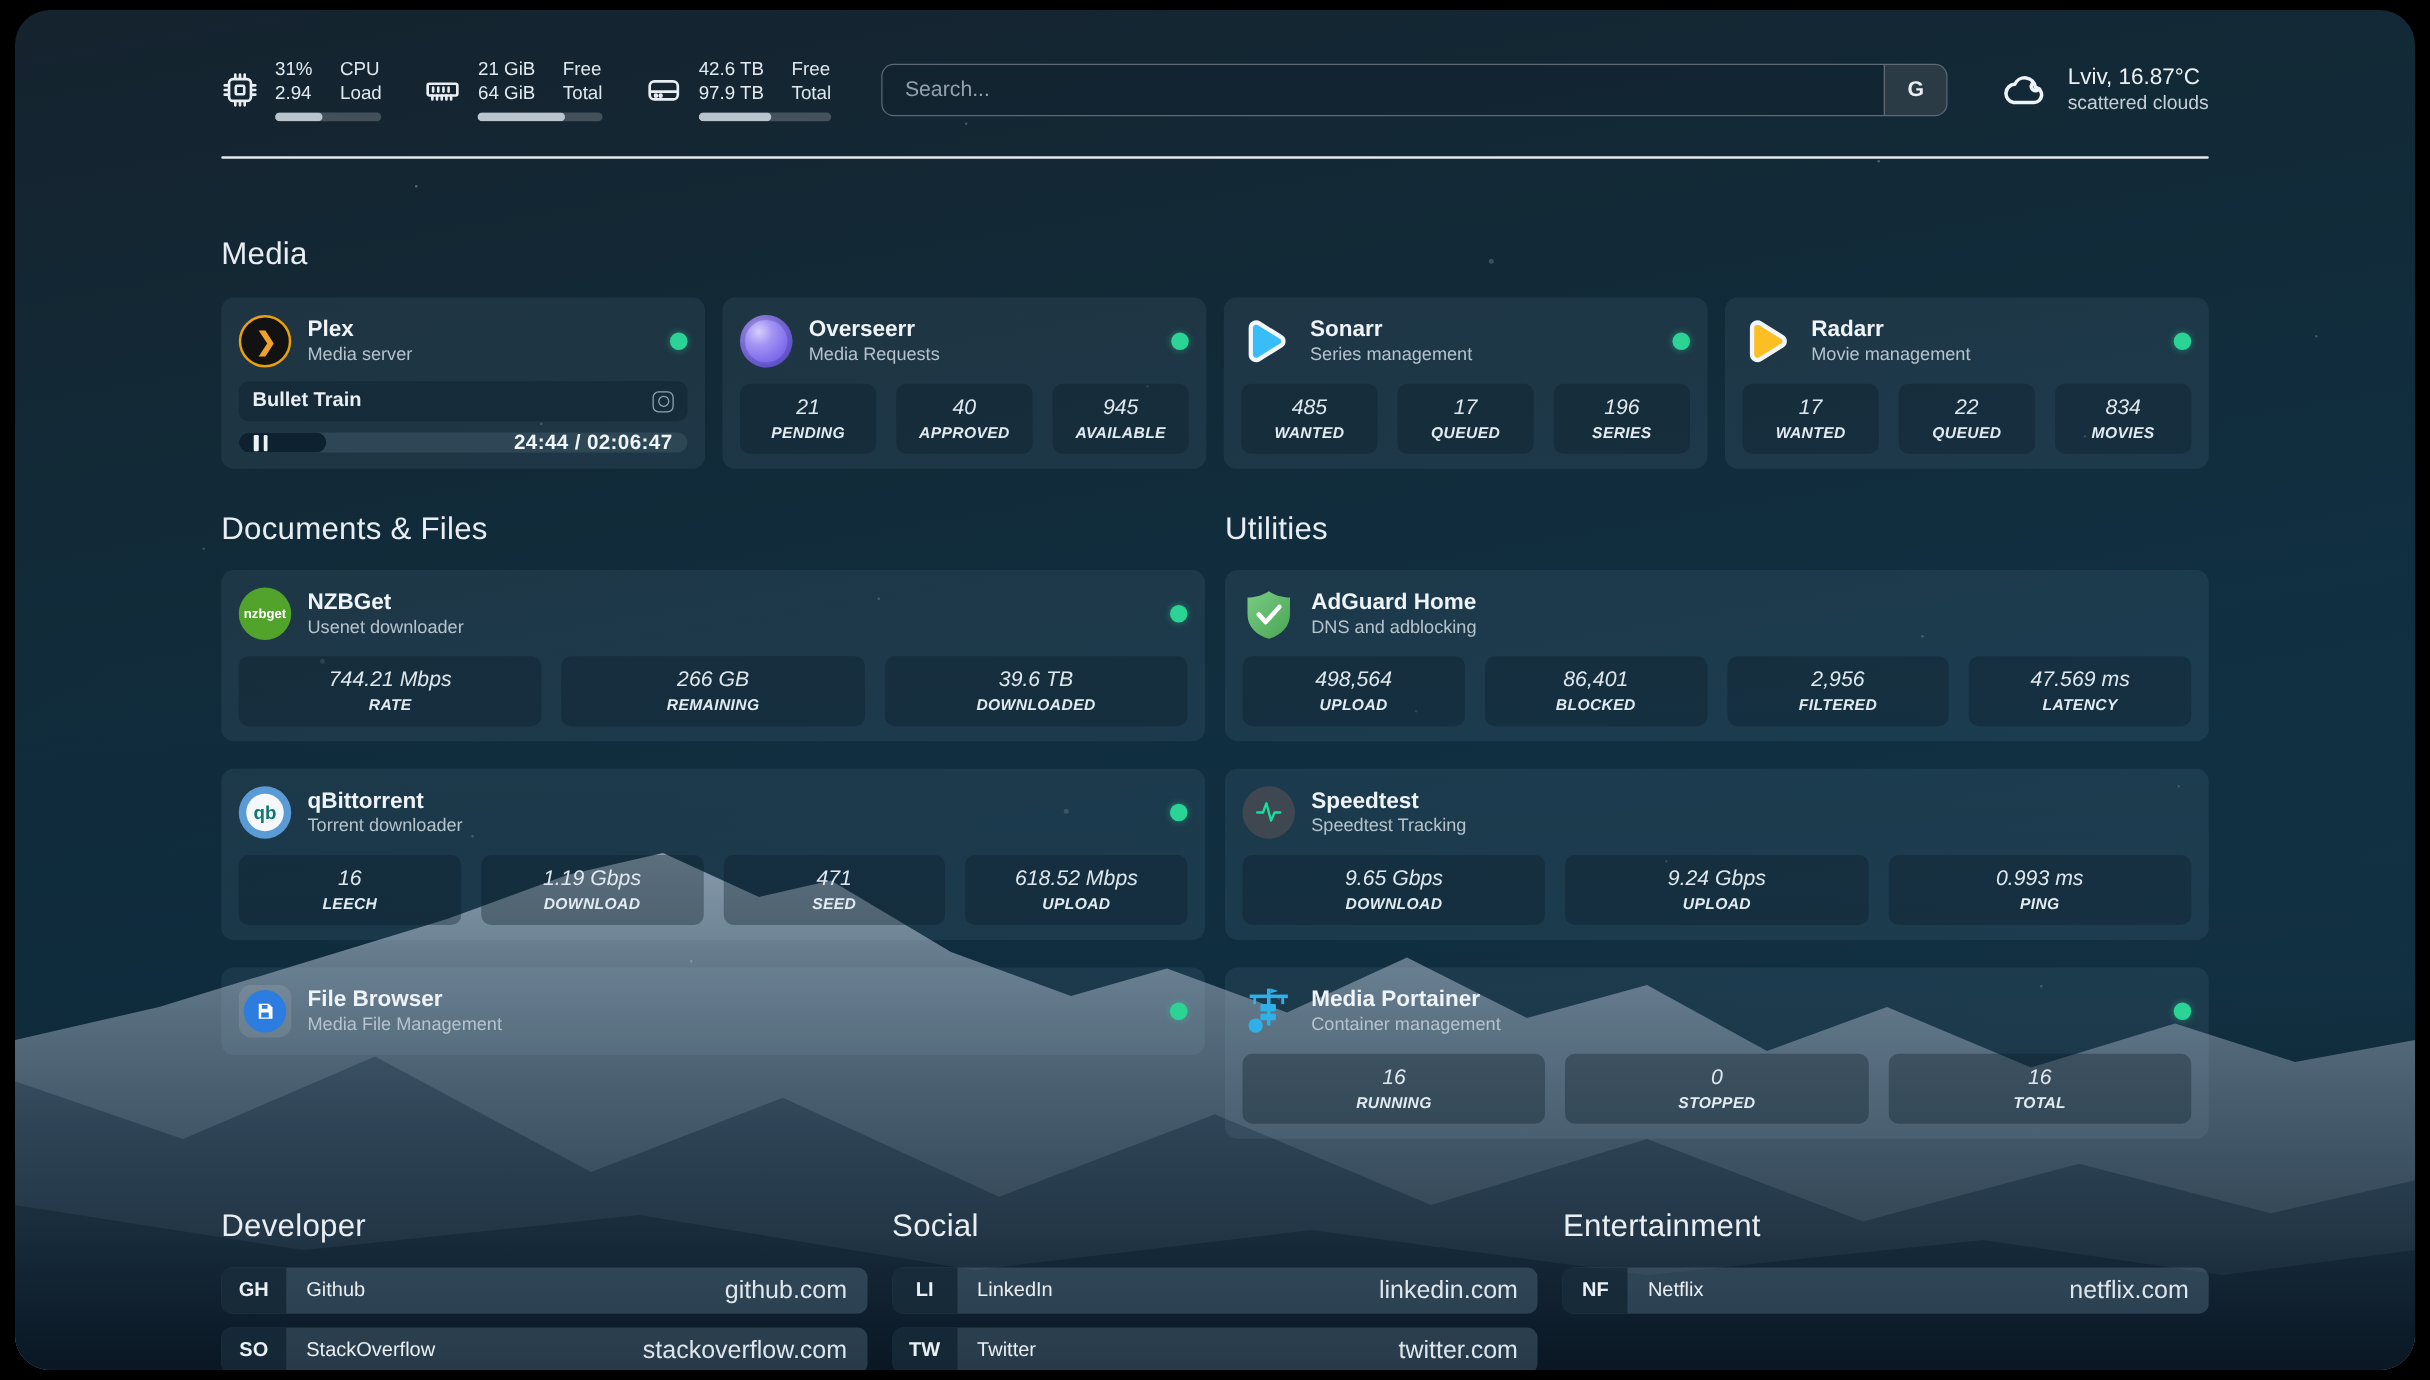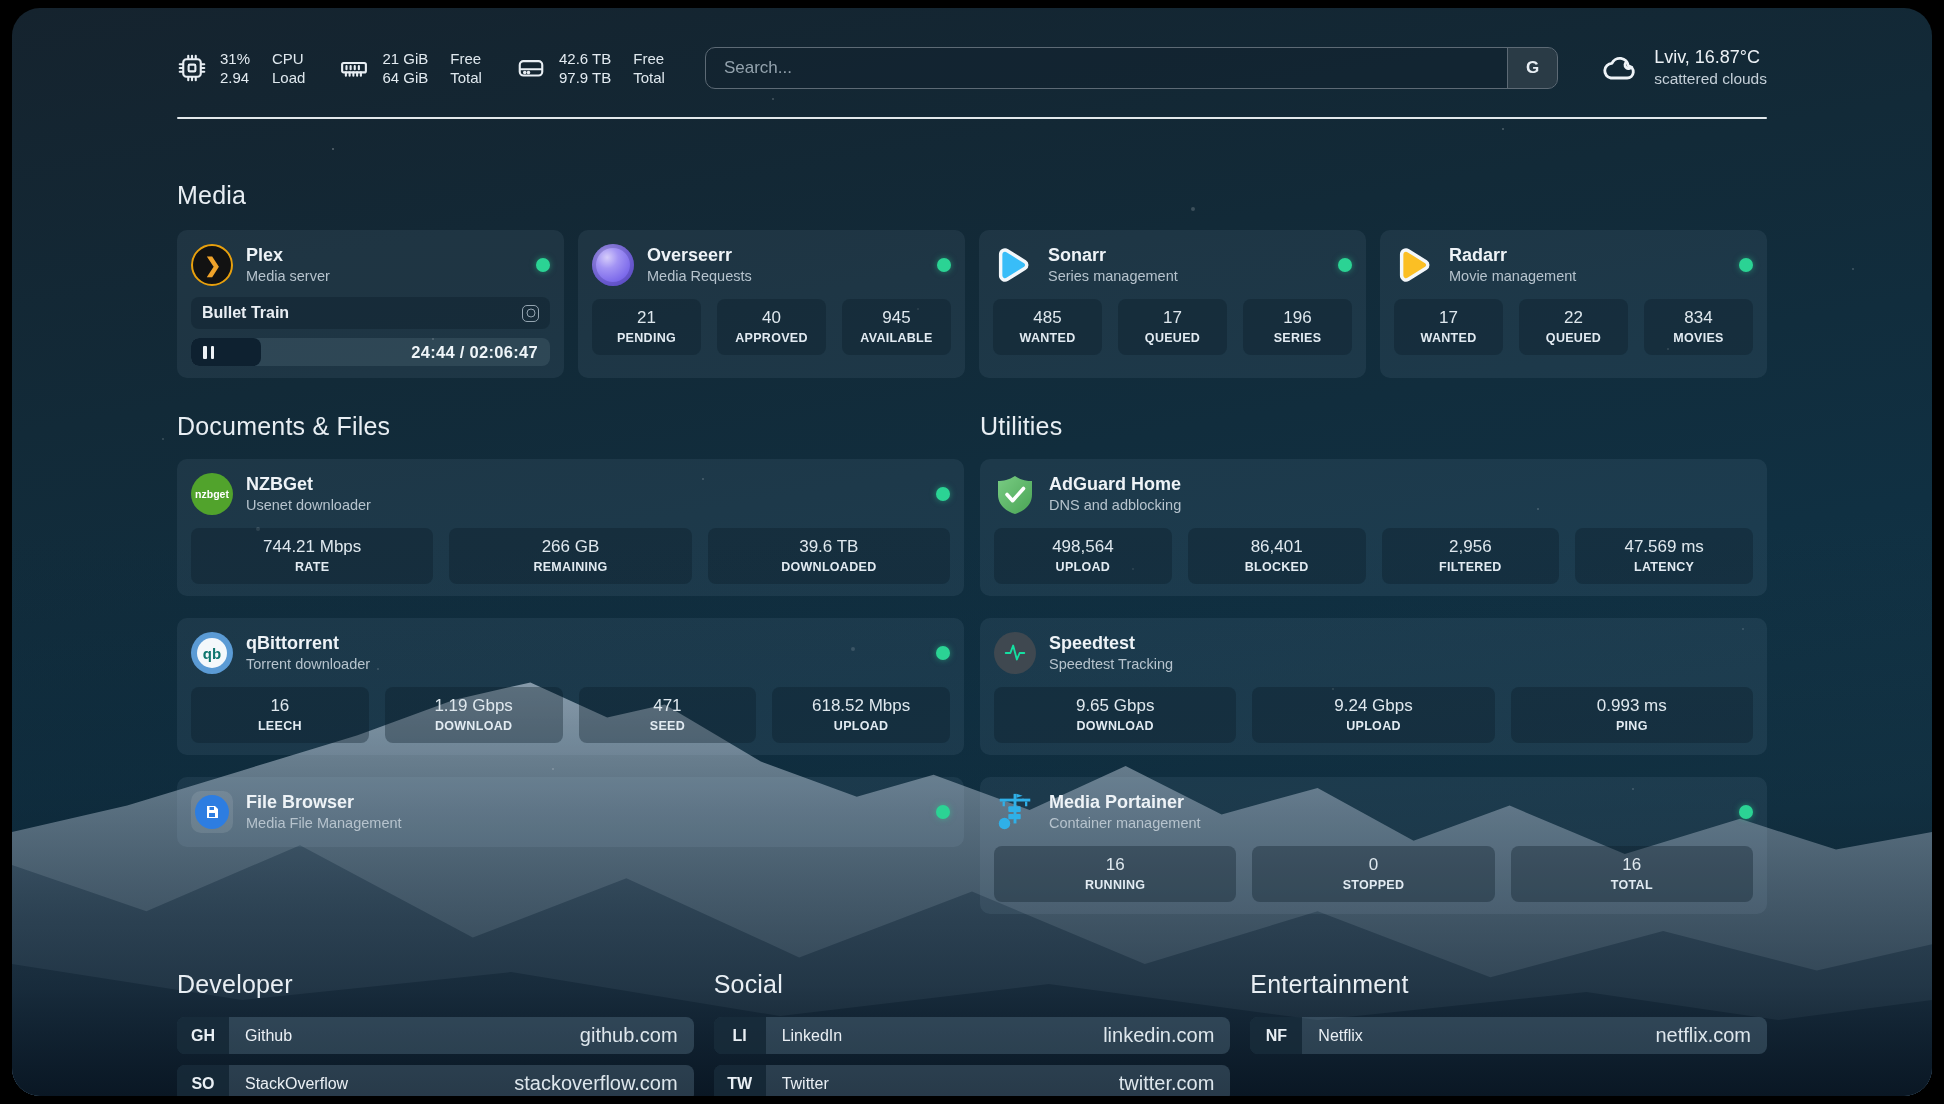--- a/index.html
+++ b/index.html
@@ -27,21 +27,21 @@
       1120px 560px 0 0 rgba(255,255,255,.18), 1525px 500px 0 0 rgba(255,255,255,.2), 365px 660px 0 0 rgba(255,255,255,.18),
       840px 640px 0 1px rgba(255,255,255,.14), 1320px 680px 0 0 rgba(255,255,255,.2), 1730px 620px 0 0 rgba(255,255,255,.16),
       540px 760px 0 0 rgba(255,255,255,.2), 1010px 790px 0 0 rgba(255,255,255,.15), 1620px 780px 0 0 rgba(255,255,255,.18),
       150px 430px 0 0 rgba(255,255,255,.18), 1840px 260px 0 0 rgba(255,255,255,.2); }
   
   .content { position:relative; height:100%; padding:0 165px; }
   header { display:flex; align-items:center; padding-top:38px; }
   .sys-stats { display:flex; gap:34px; align-items:center; flex:0 0 auto; }
   .stat { display:flex; gap:13px; align-items:center; }
   .stat svg { width:30px; height:30px; }
-  .stat-body { display:flex; flex-direction:row; }
+  .stat-body { display:flex; flex-direction:column; }
   .stat-rows { display:flex; gap:22px; }
   .stat-col { display:flex; flex-direction:column; font-size:15px; line-height:19px; color:#e3ebf1; font-weight:500; }
   .stat-col.dim { color:#dfe8ee; }
   .stat-bar { margin-top:6px; height:7px; border-radius:4px; background:rgba(255,255,255,0.20); overflow:hidden; }
   .stat-fill { height:100%; border-radius:4px; background:#b9c4cd; }
   .search { flex:1 1 auto; margin:0 42px 0 40px; height:42px; border:1px solid #5d6a75; border-radius:10px;
             background:rgba(18,34,47,0.55); display:flex; align-items:stretch; overflow:hidden; }
   .search input { flex:1; background:transparent; border:none; outline:none; padding:0 18px; color:#d6dfe6; font-size:17px; font-family:inherit; }
   .search input::placeholder { color:#93a2ad; }
   .g-btn { width:50px; border:none; border-left:1px solid #5d6a75; background:rgba(255,255,255,0.10); color:#e9eff4;
@@ -54,32 +54,32 @@
   h2.sec-title { font-size:25px; font-weight:500; color:#e8eef3; letter-spacing:.2px; }
   .media-title { margin-top:62px; margin-bottom:20px; }
   .media-grid { display:grid; grid-template-columns:repeat(4,1fr); gap:14px; align-items:stretch; }
   .card { background:rgba(186,218,235,0.075); border-radius:10px; padding:12px 14px; position:relative; cursor:pointer; }
   .card-head { display:flex; align-items:center; gap:13px; min-height:46px; }
   .app-icon { width:42px; height:42px; flex:0 0 auto; display:flex; align-items:center; justify-content:center; }
   .titles { display:flex; flex-direction:column; }
   .app-name { font-size:18px; font-weight:600; color:#eef3f7; line-height:23px; }
   .app-sub { font-size:14.5px; color:#b6c3cd; line-height:19px; }
   .status-dot { width:14px; height:14px; border-radius:50%; background:#2bd394; margin-left:auto; box-shadow:0 0 6px rgba(43,211,148,.5); }
-  .tiles { margin-top:11px; display:grid; gap:16px; }
+  .tiles { margin-top:11px; display:grid; gap:16px;font-style:italic; }
   .tiles.c3 { grid-template-columns:repeat(3,1fr); }
   .tiles.c4 { grid-template-columns:repeat(4,1fr); }
   .tile { background:rgba(9,25,38,0.34); border-radius:8px; padding:8px 4px; text-align:center; }
   .tile-val { font-size:17px; color:#dfe8ee; line-height:22px; }
   .tile-lbl { font-size:12.5px; font-weight:700; color:#e2ebf2; line-height:18px; letter-spacing:.3px; }
   
   .np-row { margin-top:9px; height:32px; background:rgba(9,25,38,0.34); border-radius:8px; display:flex; align-items:center; padding:0 11px; }
   .np-title { font-size:16px; font-weight:600; color:#e9eef3; }
   .cam-icon { margin-left:auto; width:17px; height:17px; border:1.6px solid #94a5b1; border-radius:5px; position:relative; }
   .cam-icon::after { content:""; position:absolute; left:50%; top:50%; width:7px; height:7px; border:1.6px solid #94a5b1; border-radius:50%; transform:translate(-50%,-50%); }
-  .player-row { margin-top:9px; height:28px; border-radius:8px; background:rgba(196,224,240,0.10); position:relative; overflow:hidden; }
+  .player-row { margin-top:9px; height:16px; border-radius:8px; background:rgba(196,224,240,0.10); position:relative; overflow:hidden; }
   .elapsed { height:100%; background:#0e2130; border-radius:8px; display:flex; align-items:center; padding-left:12px; }
   .pause-icon { display:flex; gap:4px; }
   .pause-icon i { display:block; width:3.5px; height:13px; background:#edf2f6; border-radius:1px; }
   .player-time { position:absolute; right:12px; top:0; height:100%; display:flex; align-items:center; font-size:16.5px; font-weight:700; color:#eef4f8; letter-spacing:.3px; }
   
   .two-col { display:grid; grid-template-columns:1fr 1fr; gap:16px; margin-top:34px; }
   .col-title { margin-bottom:18px; }
   .stack > .card { margin-bottom:22px; }
   .stack > .card:last-child { margin-bottom:0; }
   

